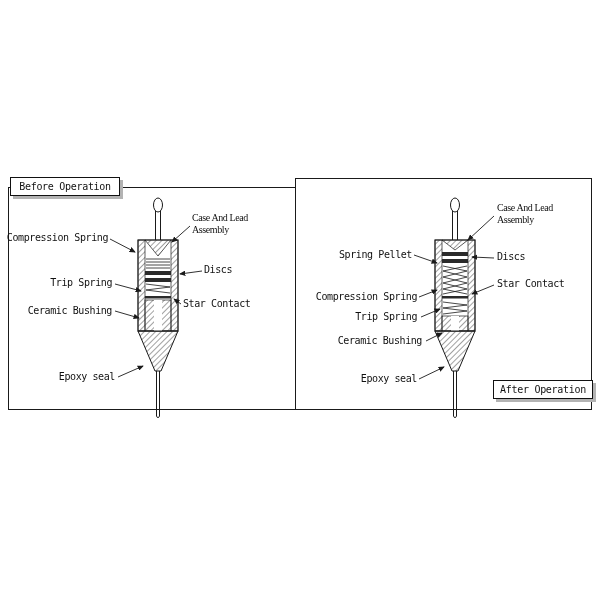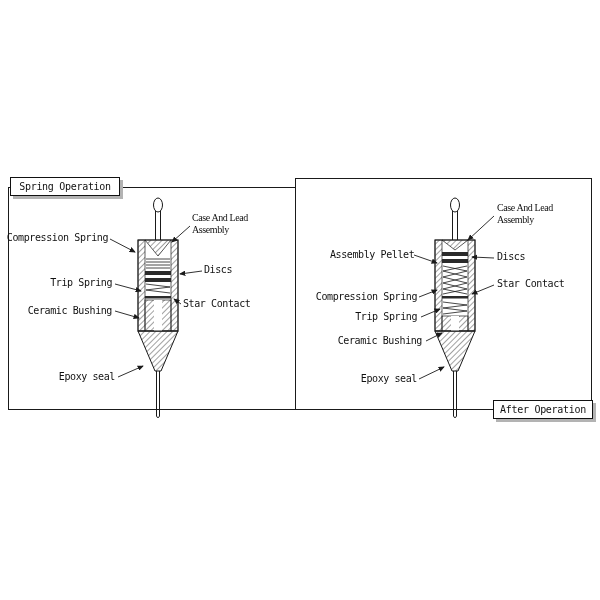--- a/index.html
+++ b/index.html
@@ -14,21 +14,21 @@
     color:#111;white-space:nowrap;
   }
   .lbl.wrap{white-space:normal;font-family:Liberation Serif, serif;}
   .tab{
     position:absolute;height:17px;line-height:17px;
     border:1px solid #111;background:#ffffff;
     box-shadow:3px 3px 0 #b3b3b3;
     text-align:center;font-size:10px;letter-spacing:-0.3px;color:#111;
   }
   .tab.before{left:10px;top:177px;width:108px;}
-  .tab.after{left:493px;top:400px;width:98px;}
+  .tab.after{left:493px;top:380px;width:98px;}
 </style>
 </head>
 <body>
 
 <div class="canvas">
 
   <svg class="fig-svg" width="600" height="600" viewBox="0 0 600 600">
     <defs>
       <pattern id="hatch" width="4" height="4" patternUnits="userSpaceOnUse" patternTransform="rotate(45)">
         <line x1="0" y1="0" x2="0" y2="4" stroke="#444" stroke-width="1"></line>
@@ -107,33 +107,33 @@
       <line x1="414" y1="255" x2="437" y2="263" marker-end="url(#arr)"></line>
       <line x1="494" y1="258" x2="472" y2="257" marker-end="url(#arr)"></line>
       <line x1="494" y1="285" x2="472" y2="294" marker-end="url(#arr)"></line>
       <line x1="419" y1="297" x2="437" y2="290" marker-end="url(#arr)"></line>
       <line x1="421" y1="317" x2="440" y2="309" marker-end="url(#arr)"></line>
       <line x1="426" y1="341" x2="442" y2="333" marker-end="url(#arr)"></line>
       <line x1="419" y1="379" x2="444" y2="367" marker-end="url(#arr)"></line>
     </g>
   </svg>
 
-  <div class="tab before">Spring Operation</div>
+  <div class="tab before">Before Operation</div>
   <div class="tab after">After Operation</div>
 
   <div class="lbl" style="left:6px;top:232px;width:102px;text-align:right">Compression Spring</div>
   <div class="lbl" style="left:30px;top:277px;width:82px;text-align:right">Trip Spring</div>
   <div class="lbl" style="left:20px;top:305px;width:92px;text-align:right">Ceramic Bushing</div>
   <div class="lbl" style="left:35px;top:371px;width:80px;text-align:right">Epoxy seal</div>
   <div class="lbl wrap" style="left:192px;top:212px;width:92px">Case And Lead Assembly</div>
   <div class="lbl" style="left:204px;top:264px">Discs</div>
   <div class="lbl" style="left:183px;top:298px">Star Contact</div>
 
   <div class="lbl wrap" style="left:497px;top:202px;width:92px">Case And Lead Assembly</div>
-  <div class="lbl" style="left:330px;top:249px;width:82px;text-align:right">Assembly Pellet</div>
+  <div class="lbl" style="left:330px;top:249px;width:82px;text-align:right">Spring Pellet</div>
   <div class="lbl" style="left:497px;top:251px">Discs</div>
   <div class="lbl" style="left:497px;top:278px">Star Contact</div>
   <div class="lbl" style="left:315px;top:291px;width:102px;text-align:right">Compression Spring</div>
   <div class="lbl" style="left:335px;top:311px;width:82px;text-align:right">Trip Spring</div>
   <div class="lbl" style="left:330px;top:335px;width:92px;text-align:right">Ceramic Bushing</div>
   <div class="lbl" style="left:337px;top:373px;width:80px;text-align:right">Epoxy seal</div>
 
 </div>
 
 </body></html>

